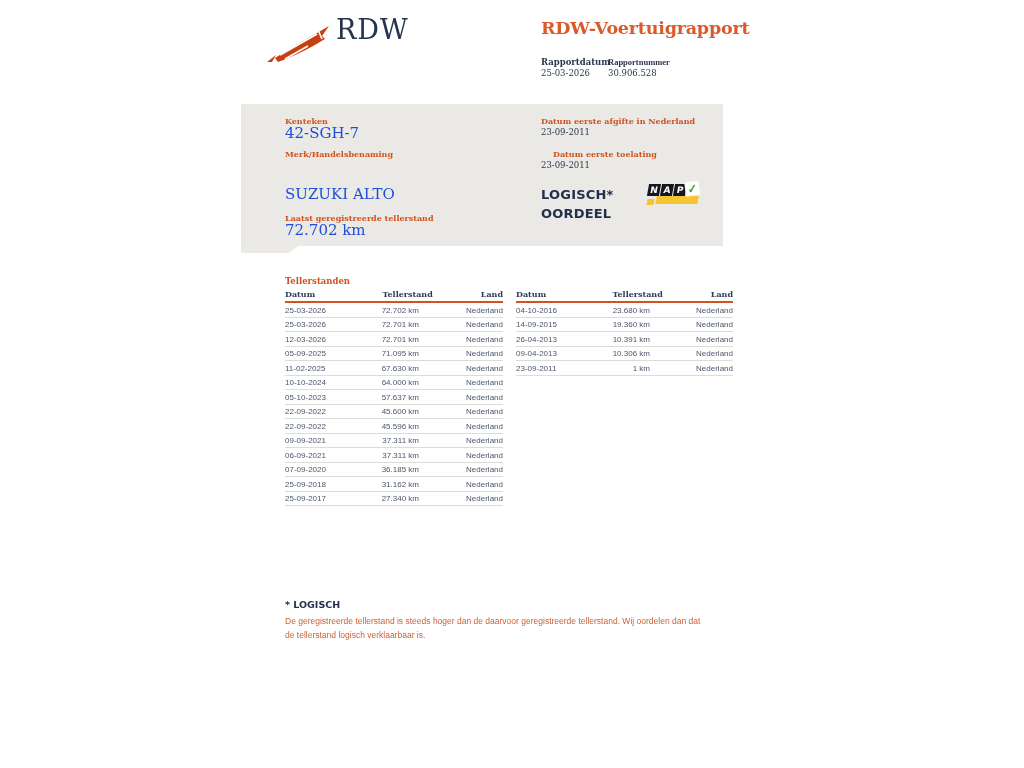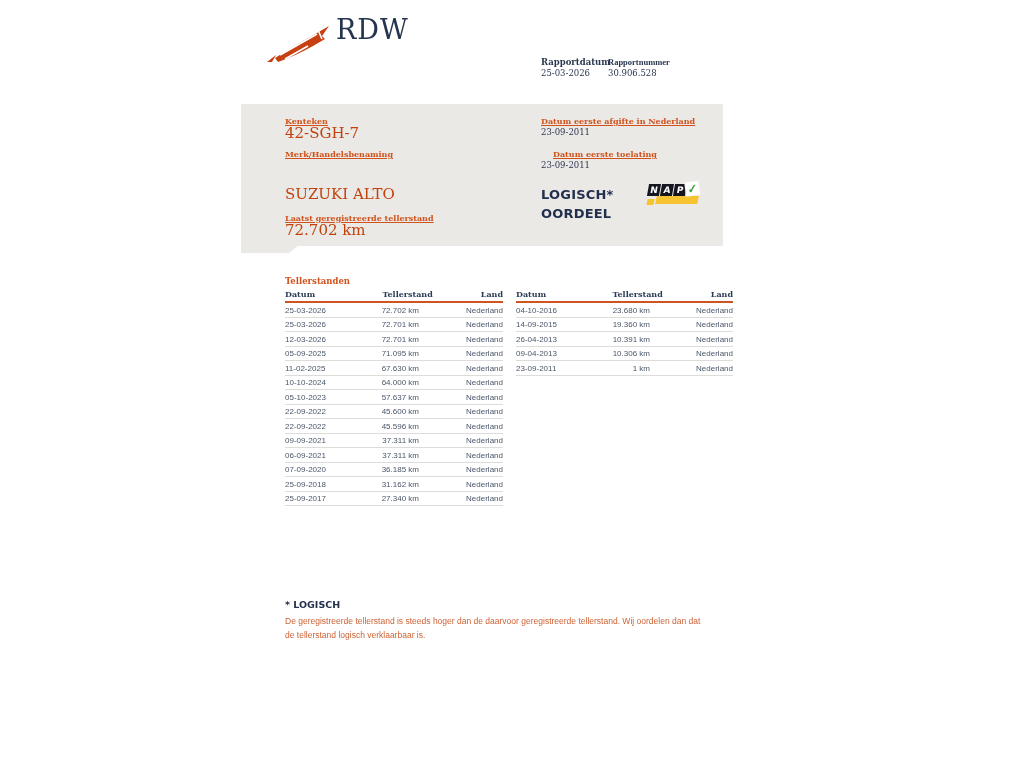--- a/index.html
+++ b/index.html
@@ -15,22 +15,22 @@
   .meta-label{position:absolute;font-family:"DejaVu Serif",serif;font-size:8.5px;
               font-weight:bold;color:#2a3750;}
   .meta-value{position:absolute;font-family:"DejaVu Serif",serif;font-size:8.5px;color:#2a3750;}
   .m1l{left:541px;top:57px;} .m1v{left:541px;top:68px;}
   .m2l{left:608px;top:57px;font-family:Liberation Serif, serif;} .m2v{left:608px;top:68px;}
 
   
   .sumbox{position:absolute;left:241px;top:104px;width:482px;height:142px;background:#ebe9e5;}
   .sumtab{position:absolute;left:241px;top:246px;width:57px;height:7px;background:#ebe9e5;
           clip-path:polygon(0 0,100% 0,calc(100% - 9px) 100%,0 100%);}
-  .olbl{position:absolute;font-family:"DejaVu Serif",serif;font-size:8px;font-weight:bold;color:#d0521d;text-decoration:underline;}
-  .bigval{position:absolute;font-family:"DejaVu Serif",serif;font-size:15px;color:#c2410c;}
+  .olbl{position:absolute;font-family:"DejaVu Serif",serif;font-size:8px;font-weight:bold;color:#d0521d;}
+  .bigval{position:absolute;font-family:"DejaVu Serif",serif;font-size:15px;color:#1d4ed8;}
   .smval{position:absolute;font-family:"DejaVu Serif",serif;font-size:8.5px;color:#2a3750;}
   .oordeel{position:absolute;font-family:"DejaVu Sans",sans-serif;font-size:13px;font-weight:bold;
            color:#22304e;letter-spacing:0.2px;}
 
   
   .nap{position:absolute;left:647px;top:183px;width:54px;height:28px;}
   .nap .bar{position:absolute;left:9px;top:13px;width:42px;height:8px;background:#f6c431;transform:skewX(-12deg);}
   .nap .bit{position:absolute;left:0px;top:16px;width:7px;height:6px;background:#f6c431;transform:skewX(-12deg);}
   .nap .lt{position:absolute;top:1px;width:12px;height:12px;background:#15161f;transform:skewX(-10deg);
            color:#fff;font-family:"DejaVu Sans",sans-serif;font-weight:bold;font-size:9px;
@@ -76,20 +76,21 @@
 
   <svg class="logo-flag" viewBox="0 0 70 50">
     <path d="M5,46 L14,39 L10,46 Z" fill="#c64012"></path>
     <path d="M13,42 Q30,31 48,21 L67,10 L60,20 L63,23 L51,30 Q33,40 16,46 Z" fill="#c64012"></path>
     <path d="M18,39 L55,18" stroke="#ffffff" stroke-width="2" fill="none"></path>
     <path d="M23,43 L46,30" stroke="#ffffff" stroke-width="1.6" fill="none"></path>
     <path d="M56,14 L60,23" stroke="#ffffff" stroke-width="1.6" fill="none"></path>
   </svg>
   <div class="logo-text">RDW</div>
 
+  <div class="doc-title">RDW-Voertuigrapport</div>
   <div class="meta-label m1l">Rapportdatum</div>
   <div class="meta-value m1v">25-03-2026</div>
   <div class="meta-label m2l">Rapportnummer</div>
   <div class="meta-value m2v">30.906.528</div>
 
   <div class="sumbox">
     <div class="olbl" style="left:44px;top:12px;">Kenteken</div>
     <div class="bigval" style="left:44px;top:20px;">42-SGH-7</div>
     <div class="olbl" style="left:44px;top:45px;">Merk/Handelsbenaming</div>
     <div class="bigval" style="left:44px;top:53px;margin-top:28px;">SUZUKI ALTO</div>

